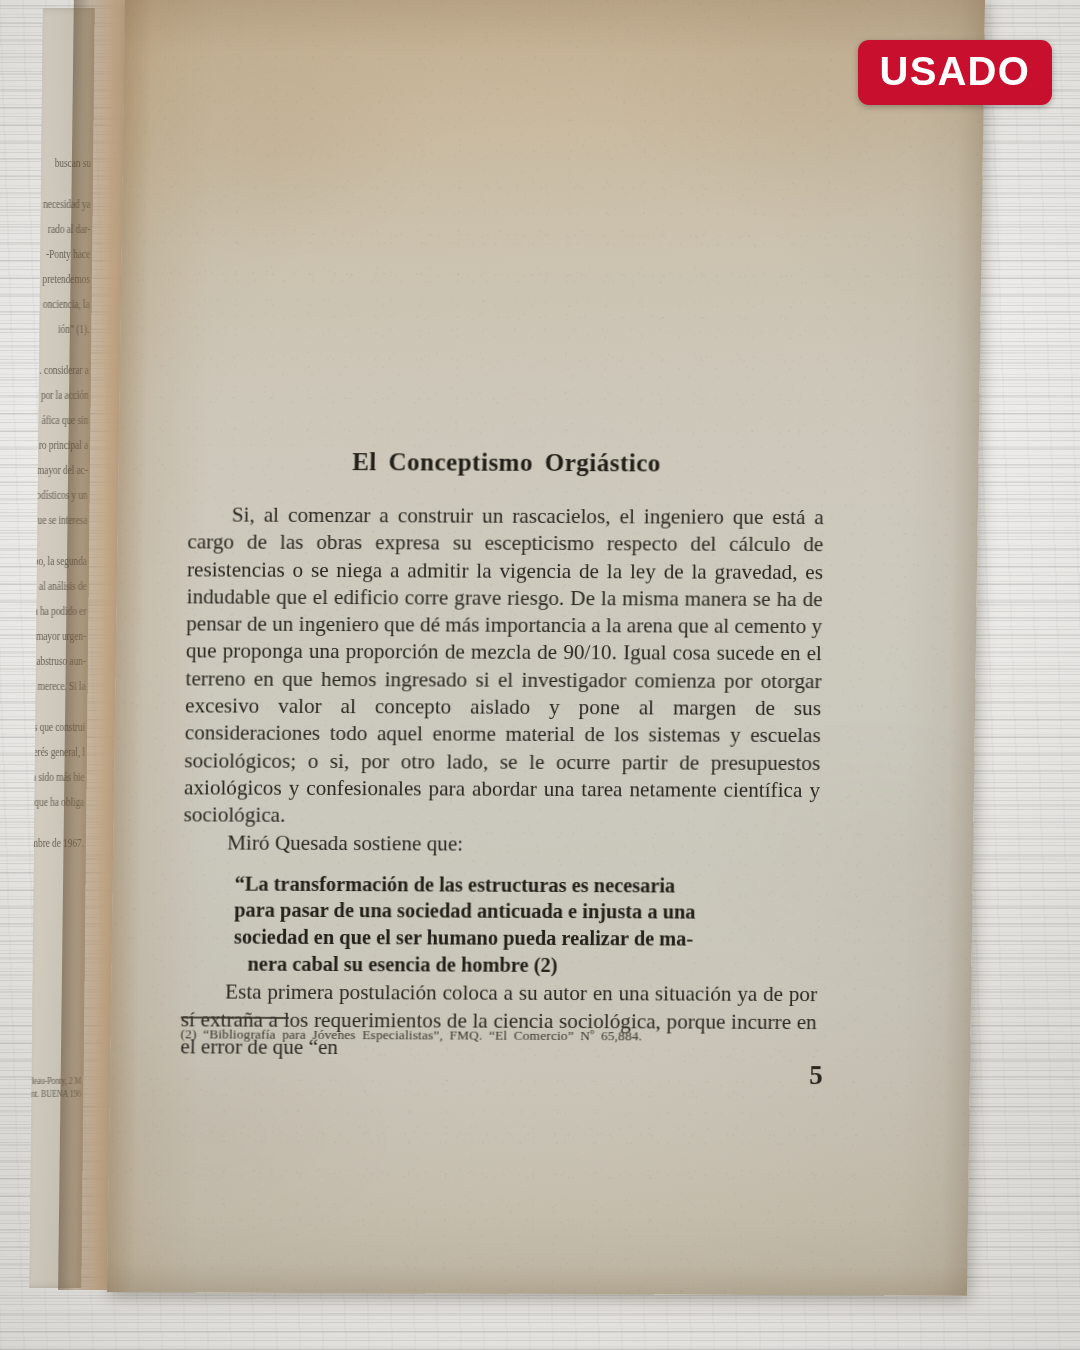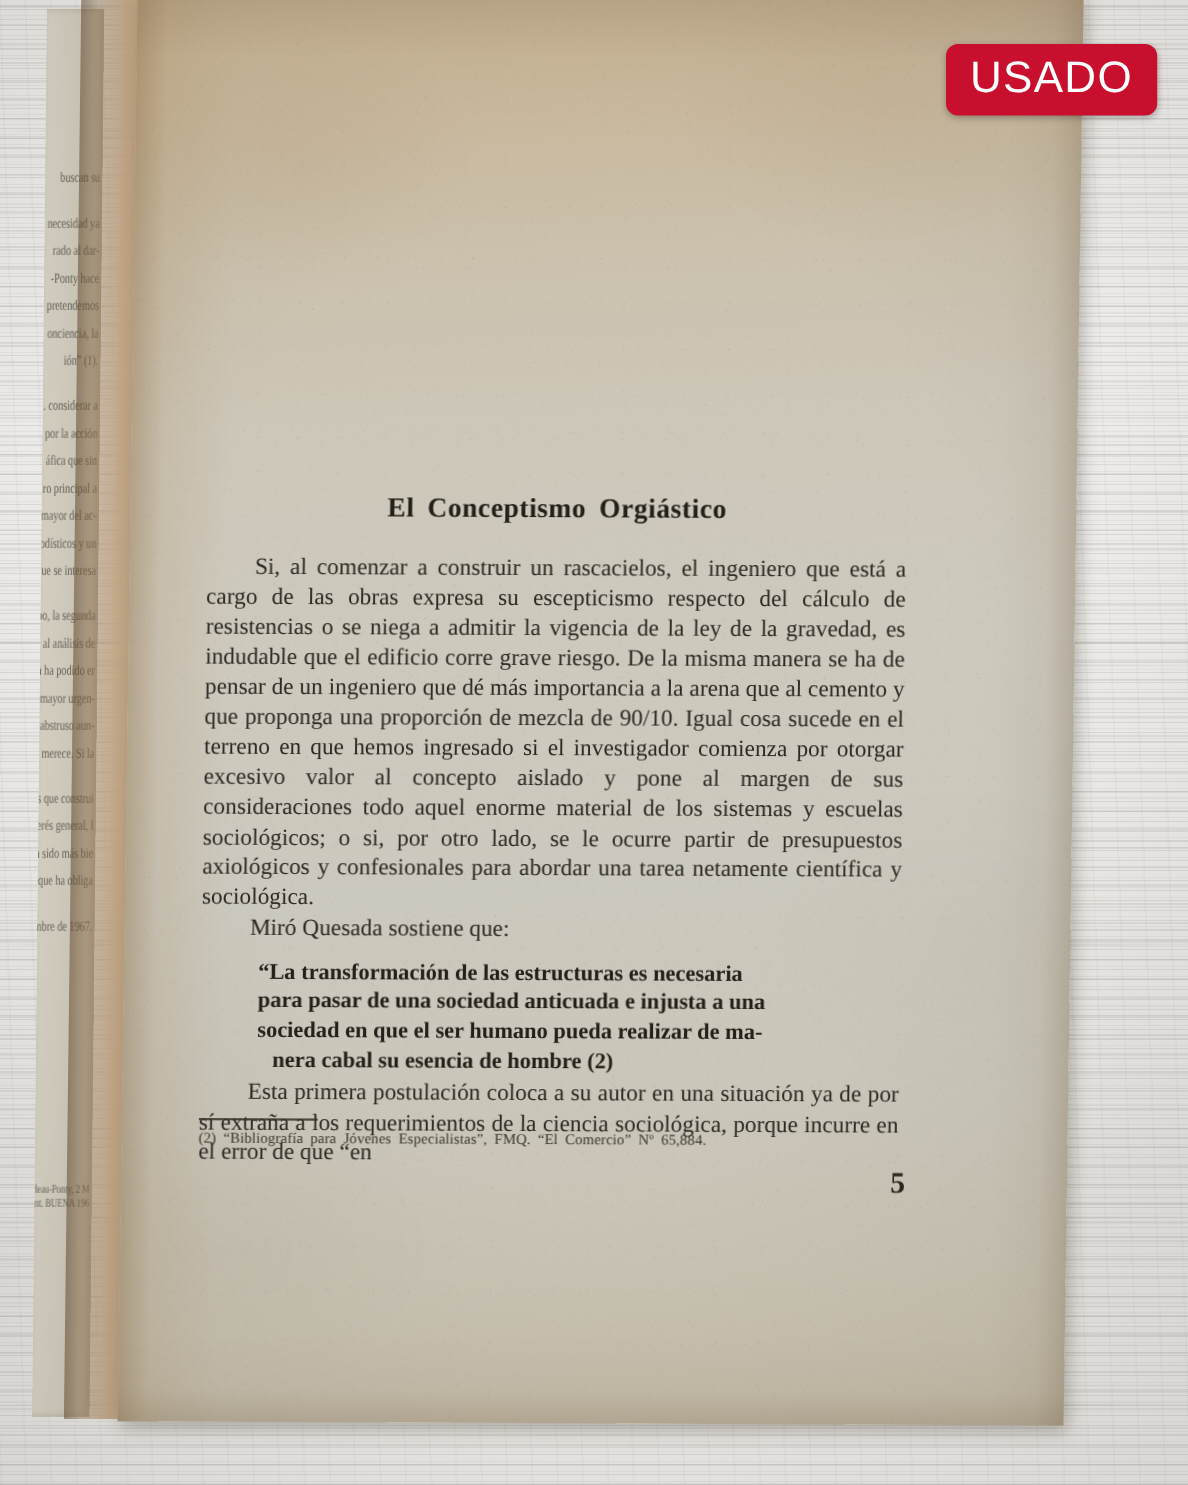--- a/index.html
+++ b/index.html
@@ -270,21 +270,21 @@
   .page-soft { filter: blur(0.22px); }
 
   
   .badge {
     position: absolute;
     right: 28px;
     top: 40px;
     background: #c8102e;
     color: #ffffff;
     font-family: "Liberation Sans", sans-serif;
-    font-weight: normal;
+    font-weight: bold;
     font-size: 40px;
     letter-spacing: 1.2px;
     line-height: 1;
     padding: 11px 22px 14px 22px;
     border-radius: 11px;
     box-shadow: 0 2px 6px rgba(0,0,0,0.28);
     user-select: none;
   }
 </style>
 </head>

